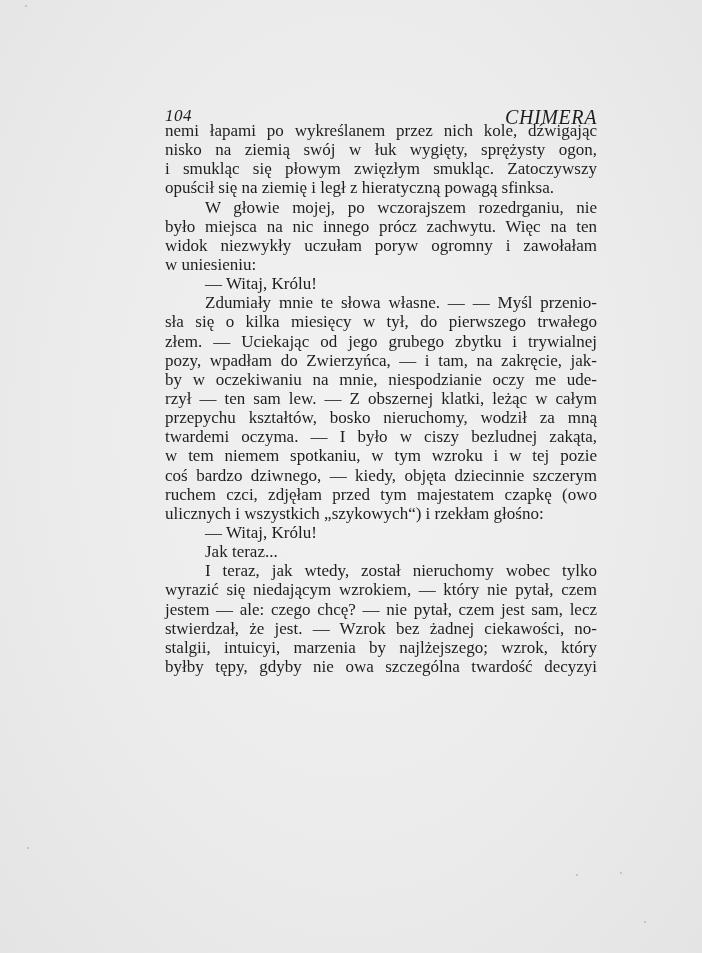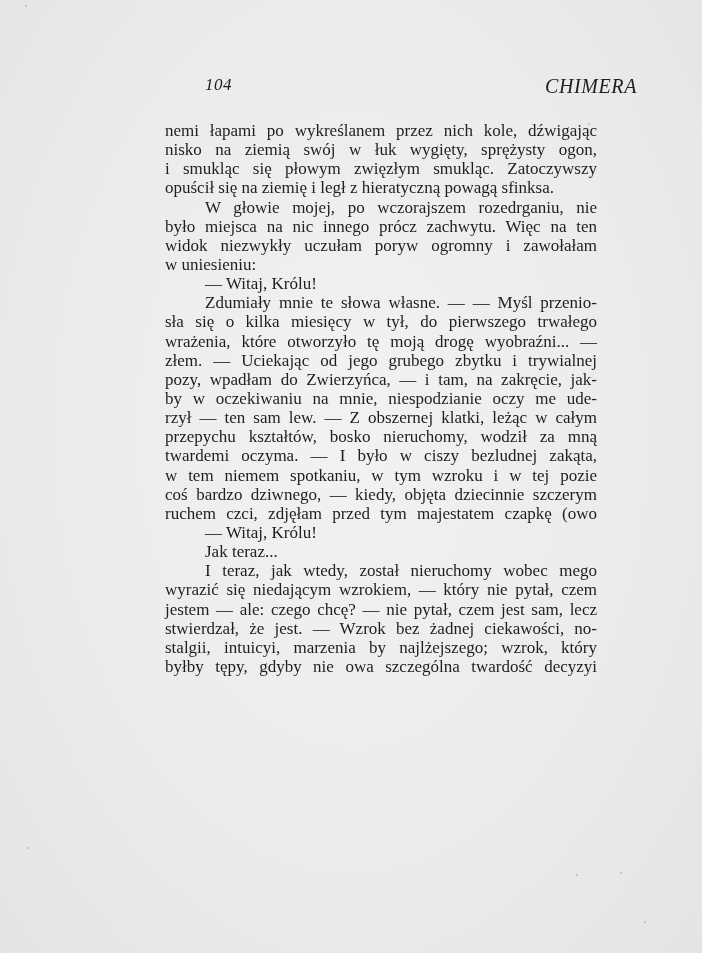--- a/index.html
+++ b/index.html
@@ -17,24 +17,23 @@
   }
   .page {
     position: absolute;
     left: 0; top: 0;
     width: 702px; height: 953px;
     background: radial-gradient(ellipse at 50% 45%, #f2f2f2 0%, #ebebeb 60%, #e4e4e4 100%);
   }
   .running-head {
     position: absolute;
     left: 165px;
-    top: 75px;
+    top: 106px;
     width: 432px;
     height: 22px;
-    margin-left: 40px;
   }
   .page-number {
     position: absolute;
     left: 0;
     top: 0;
     font-style: italic;
     font-size: 17px;
     letter-spacing: 0.5px;
   }
   .journal-title {
@@ -89,33 +88,33 @@
       <span class="line">nisko na ziemią swój w łuk wygięty, sprężysty ogon,</span>
       <span class="line">i smukląc się płowym zwięzłym smukląc. Zatoczywszy</span>
       <span class="line last">opuścił się na ziemię i legł z hieratyczną powagą sfinksa.</span>
       <span class="line indent">W głowie mojej, po wczorajszem rozedrganiu, nie</span>
       <span class="line">było miejsca na nic innego prócz zachwytu. Więc na ten</span>
       <span class="line">widok niezwykły uczułam poryw ogromny i zawołałam</span>
       <span class="line last">w uniesieniu:</span>
       <span class="line indent last">— Witaj, Królu!</span>
       <span class="line indent">Zdumiały mnie te słowa własne. — — Myśl przenio-</span>
       <span class="line">sła się o kilka miesięcy w tył, do pierwszego trwałego</span>
-      <span class="line">wrażenia, które otworzyło tę moją drogę wyobraźni... —</span>
       <span class="line">złem. — Uciekając od jego grubego zbytku i trywialnej</span>
       <span class="line">pozy, wpadłam do Zwierzyńca, — i tam, na zakręcie, jak-</span>
       <span class="line">by w oczekiwaniu na mnie, niespodzianie oczy me ude-</span>
       <span class="line">rzył — ten sam lew. — Z obszernej klatki, leżąc w całym</span>
       <span class="line">przepychu kształtów, bosko nieruchomy, wodził za mną</span>
       <span class="line">twardemi oczyma. — I było w ciszy bezludnej zakąta,</span>
       <span class="line">w tem niemem spotkaniu, w tym wzroku i w tej pozie</span>
       <span class="line">coś bardzo dziwnego, — kiedy, objęta dziecinnie szczerym</span>
       <span class="line">ruchem czci, zdjęłam przed tym majestatem czapkę (owo</span>
+      <span class="line last">ulicznych i wszystkich „szykowych“) i rzekłam głośno:</span>
       <span class="line indent last">— Witaj, Królu!</span>
       <span class="line last" style="padding-left: 40px;">Jak teraz...</span>
-      <span class="line indent">I teraz, jak wtedy, został nieruchomy wobec mego</span>
+      <span class="line indent">I teraz, jak wtedy, został nieruchomy wobec tylko</span>
       <span class="line">wyrazić się niedającym wzrokiem, — który nie pytał, czem</span>
       <span class="line">jestem — ale: czego chcę? — nie pytał, czem jest sam, lecz</span>
       <span class="line">stwierdzał, że jest. — Wzrok bez żadnej ciekawości, no-</span>
       <span class="line">stalgii, intuicyi, marzenia by najlżejszego; wzrok, który</span>
       <span class="line">byłby tępy, gdyby nie owa szczególna twardość decyzyi</span>
     </div>
 
   <span class="speck" style="left:25px;top:5px;"></span>
   <span class="speck" style="left:588px;top:123px;"></span>
   <span class="speck" style="left:27px;top:847px;"></span>

